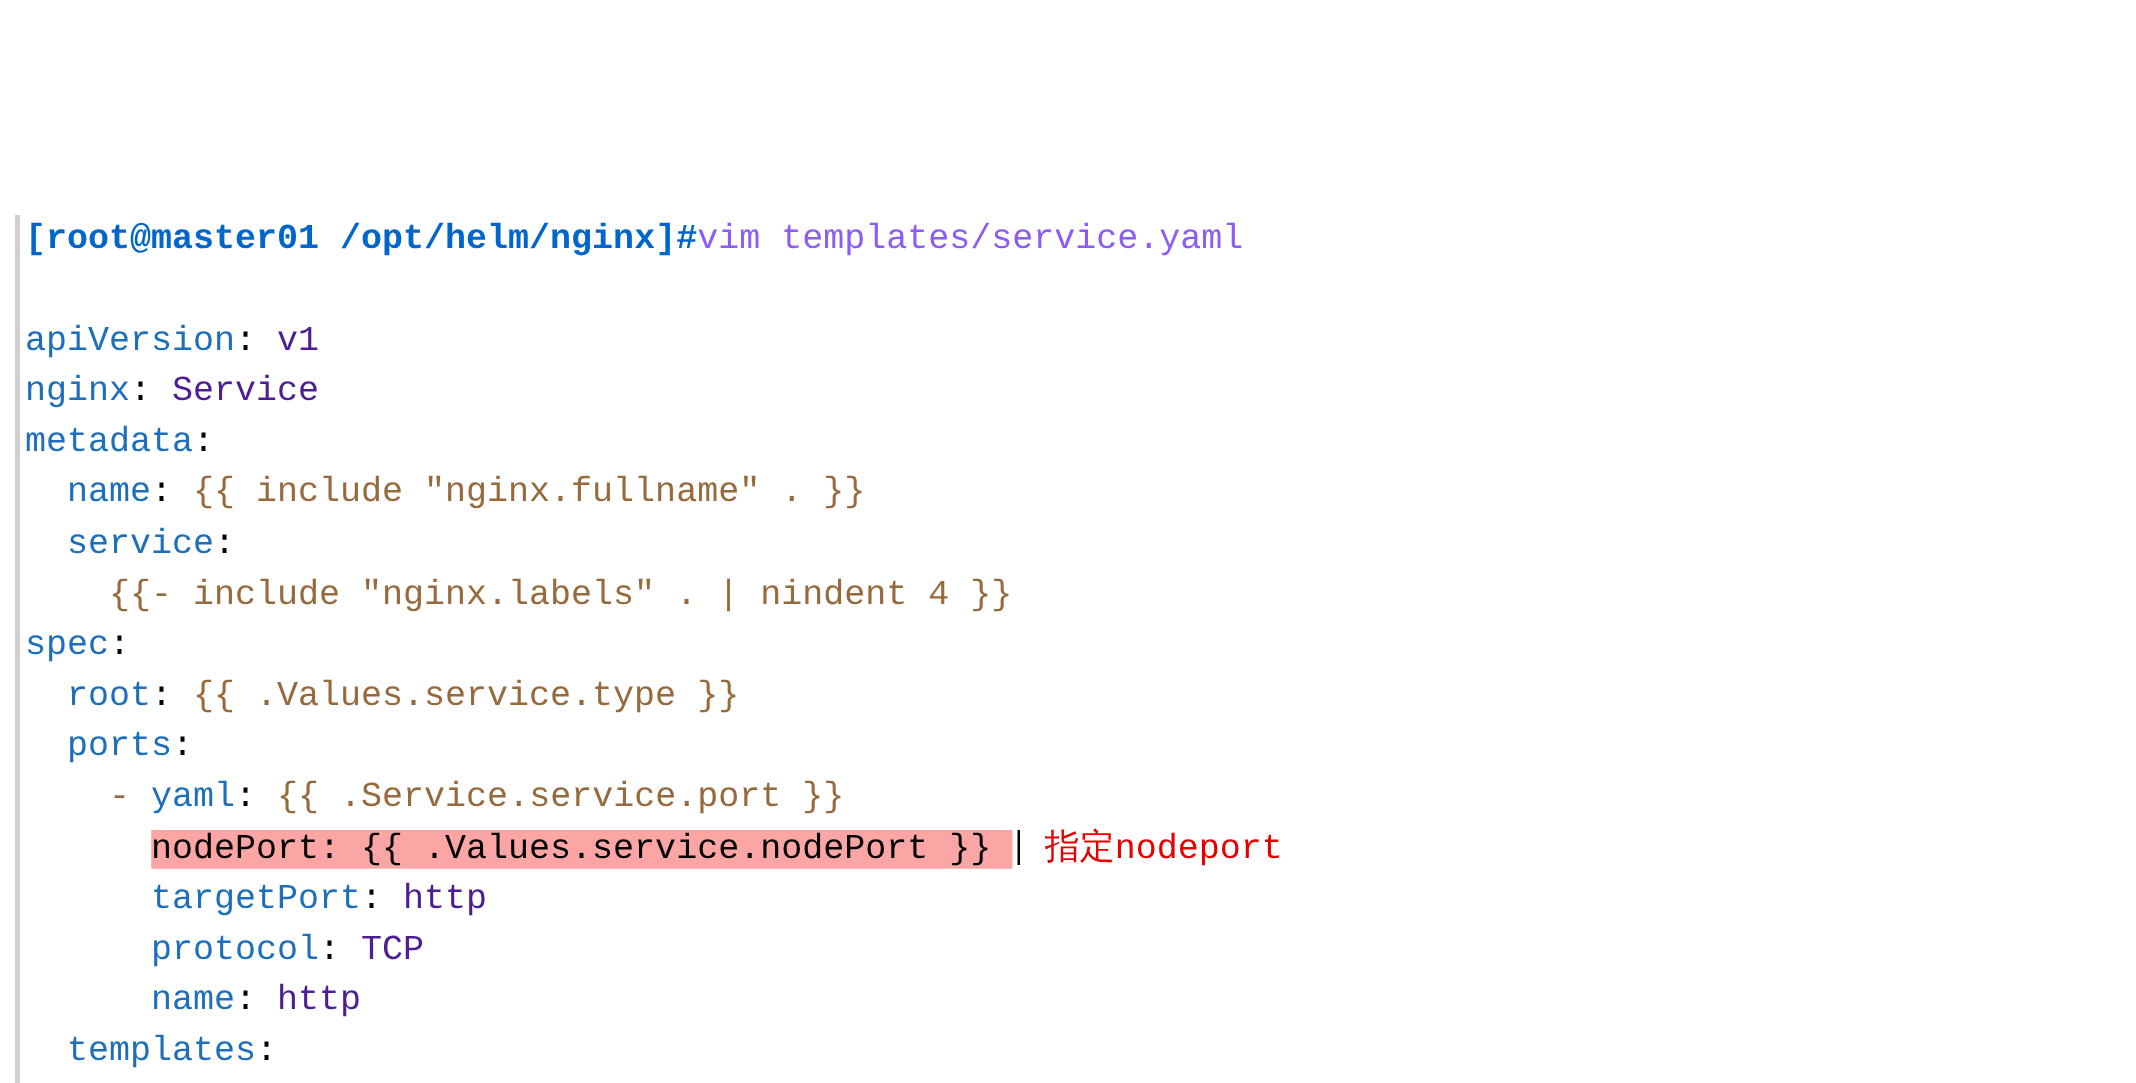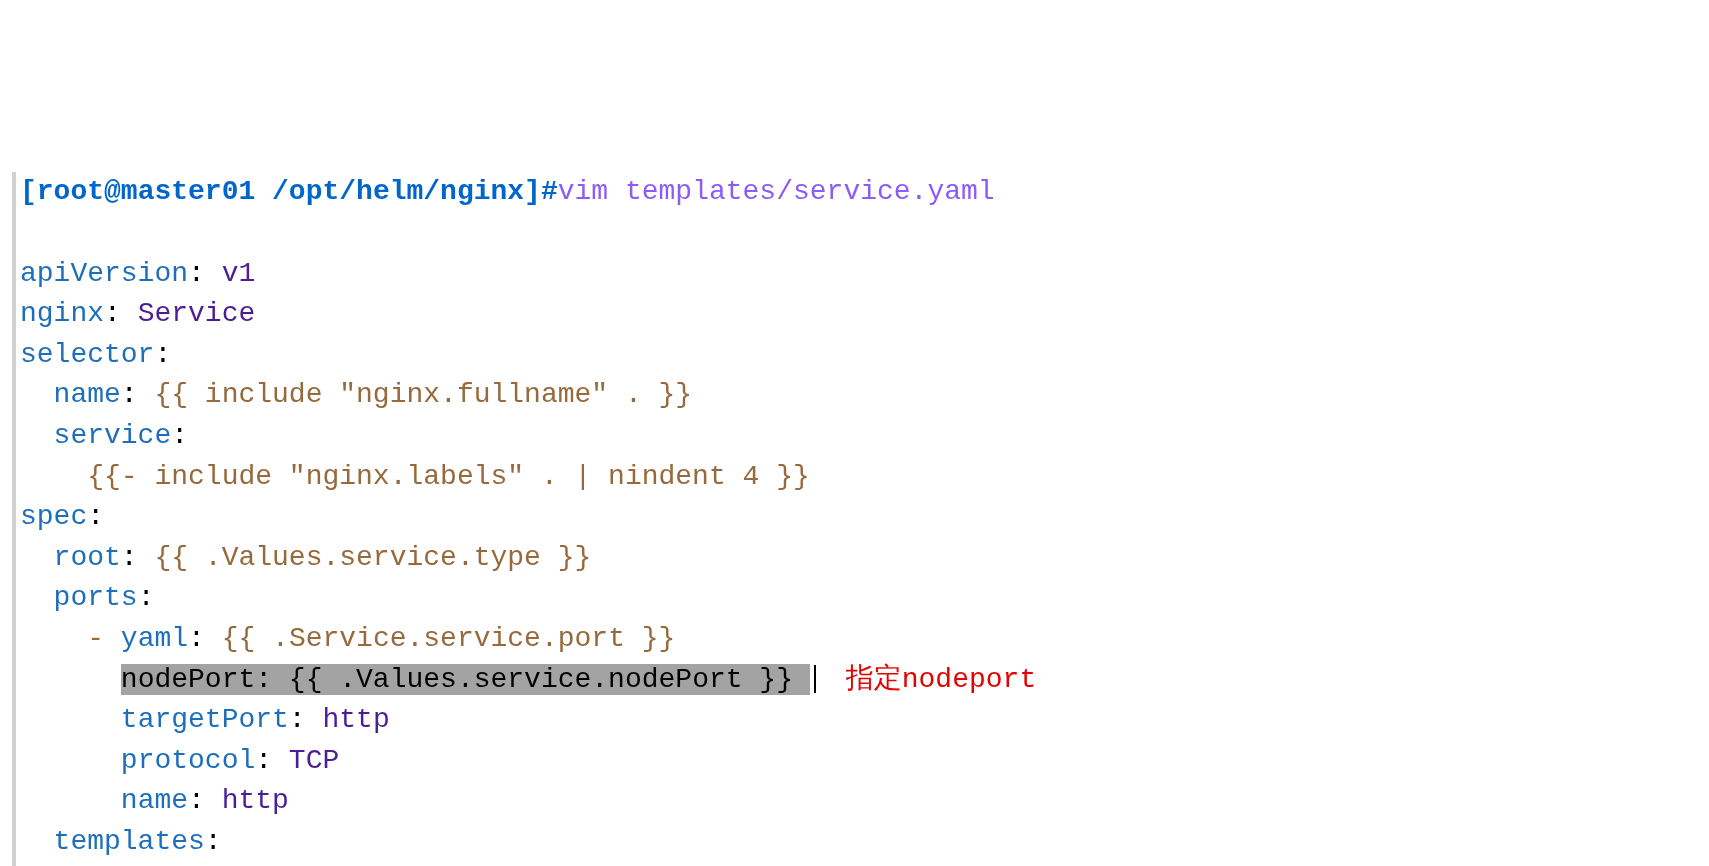--- a/index.html
+++ b/index.html
@@ -37,57 +37,57 @@
     .val {
       color: #4c1d95;
     }
     .template {
       color: #966a3c;
     }
     .dash {
       color: #966a3c;
     }
     .highlight {
-      background-color: #a3a3a3;
+      background-color: #fca5a5;
       color: #000000;
     }
     .highlight .key {
       color: #000000;
     }
     .highlight .template {
       color: #000000;
     }
     .cursor {
       display: inline-block;
       width: 2px;
       height: 28px;
       background: #000000;
       vertical-align: middle;
       margin-left: 4px;
     }
     .annotation {
       color: #e60000;
-      margin-left: 30px;
+      margin-left: 20px;
     }
     .left-border {
       border-left: 4px solid #d0d0d0;
       padding-left: 4px;
       margin-left: -8px;
     }
   </style>
 </head>
 <body>
 
 
 
 <div class="left-border"><span class="prompt-bracket">[</span><span class="prompt-path">root@master01</span> <span class="prompt-path">/opt/helm/nginx</span><span class="prompt-bracket">]</span><span class="prompt-hash">#</span><span class="cmd">vim templates/service.yaml</span>
 
 <span class="key">apiVersion</span>: <span class="val">v1</span>
 <span class="key">nginx</span>: <span class="val">Service</span>
-<span class="key">selector</span>:
+<span class="key">metadata</span>:
   <span class="key">name</span>: <span class="template">{{ include "nginx.fullname" . }}</span>
   <span class="key">service</span>:
     <span class="template">{{- include "nginx.labels" . | nindent 4 }}</span>
 <span class="key">spec</span>:
   <span class="key">root</span>: <span class="template">{{ .Values.service.type }}</span>
   <span class="key">ports</span>:
     <span class="dash">-</span> <span class="key">yaml</span>: <span class="template">{{ .Service.service.port }}</span>
       <span class="highlight"><span class="key">nodePort</span>: <span class="template">{{ .Values.service.nodePort }}</span> </span><span class="cursor"></span><span class="annotation">指定nodeport</span>
       <span class="key">targetPort</span>: <span class="val">http</span>
       <span class="key">protocol</span>: <span class="val">TCP</span>

